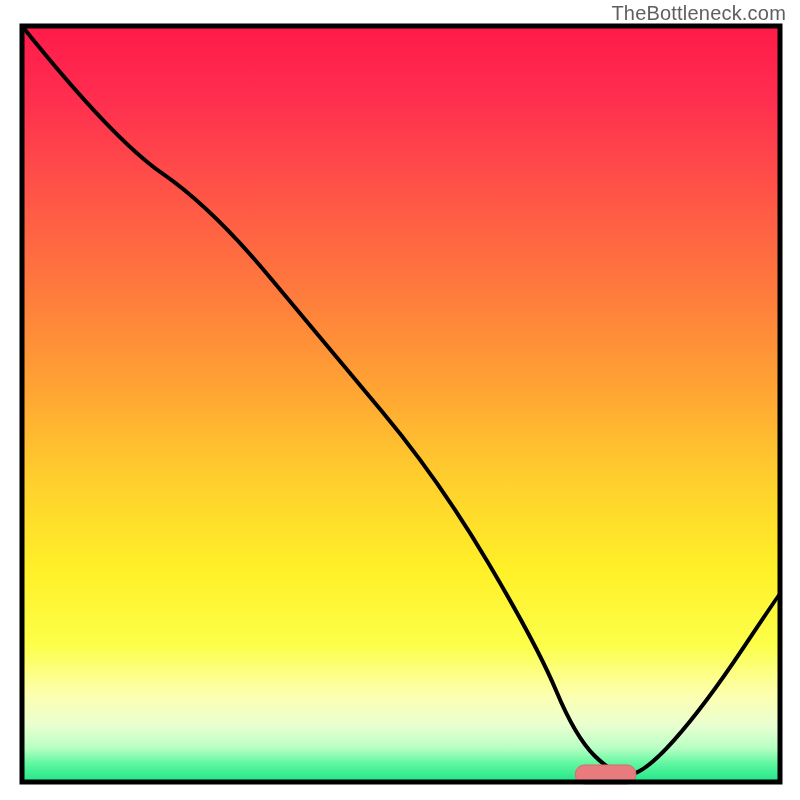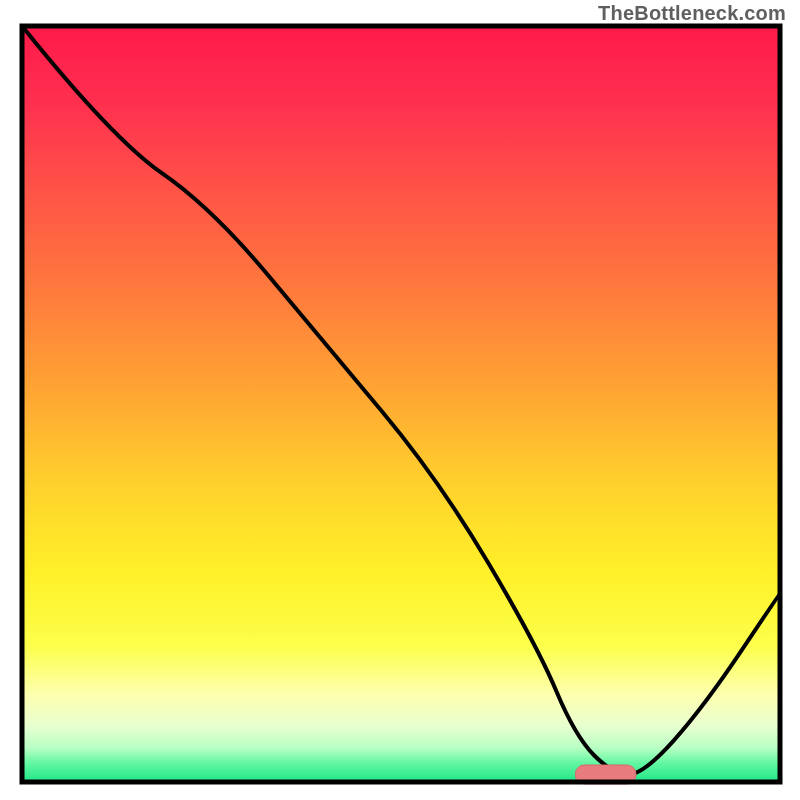--- a/index.html
+++ b/index.html
@@ -17,21 +17,21 @@
     width: 800px;
     height: 800px;
     box-sizing: border-box;
   }
   .attribution {
     position: absolute;
     top: 2px;
     right: 14px;
     font-family: Arial, Helvetica, sans-serif;
     font-size: 20px;
-    font-weight: 700;
+    font-weight: 400;
     color: #5f5f5f;
     letter-spacing: 0.2px;
   }
   svg {
     display: block;
   }
 </style>
 </head>
 <body>
 

